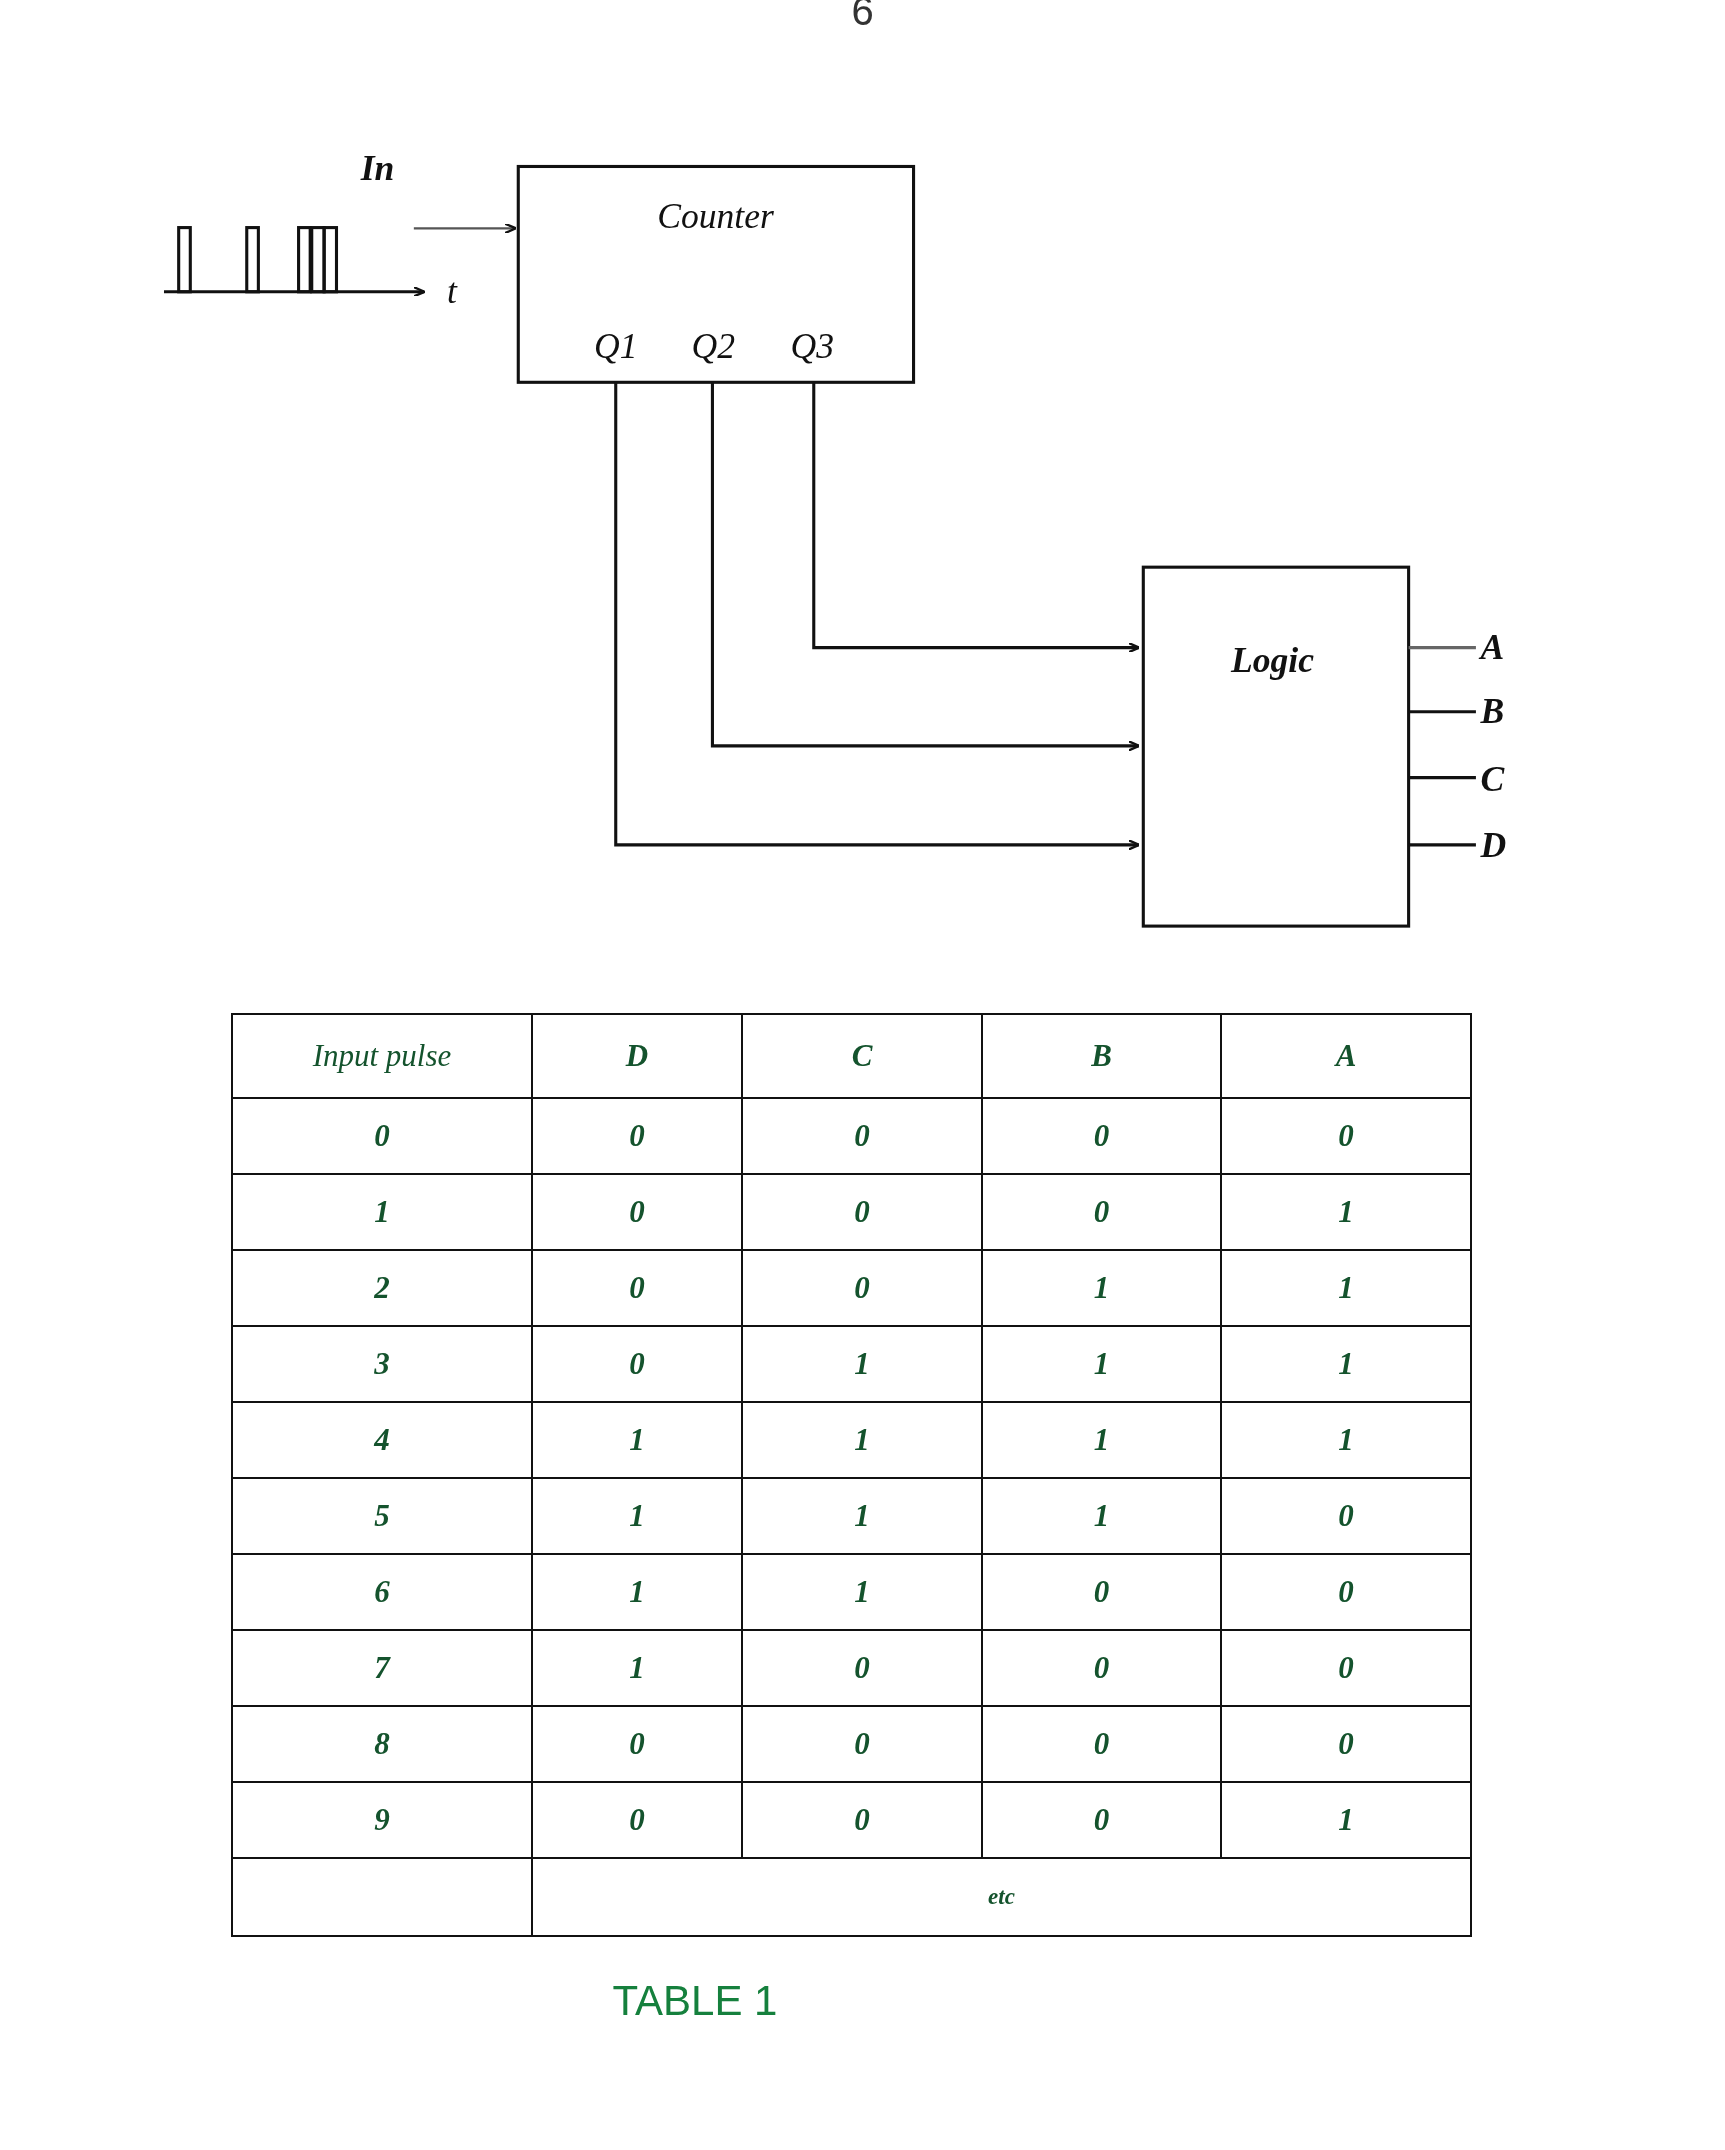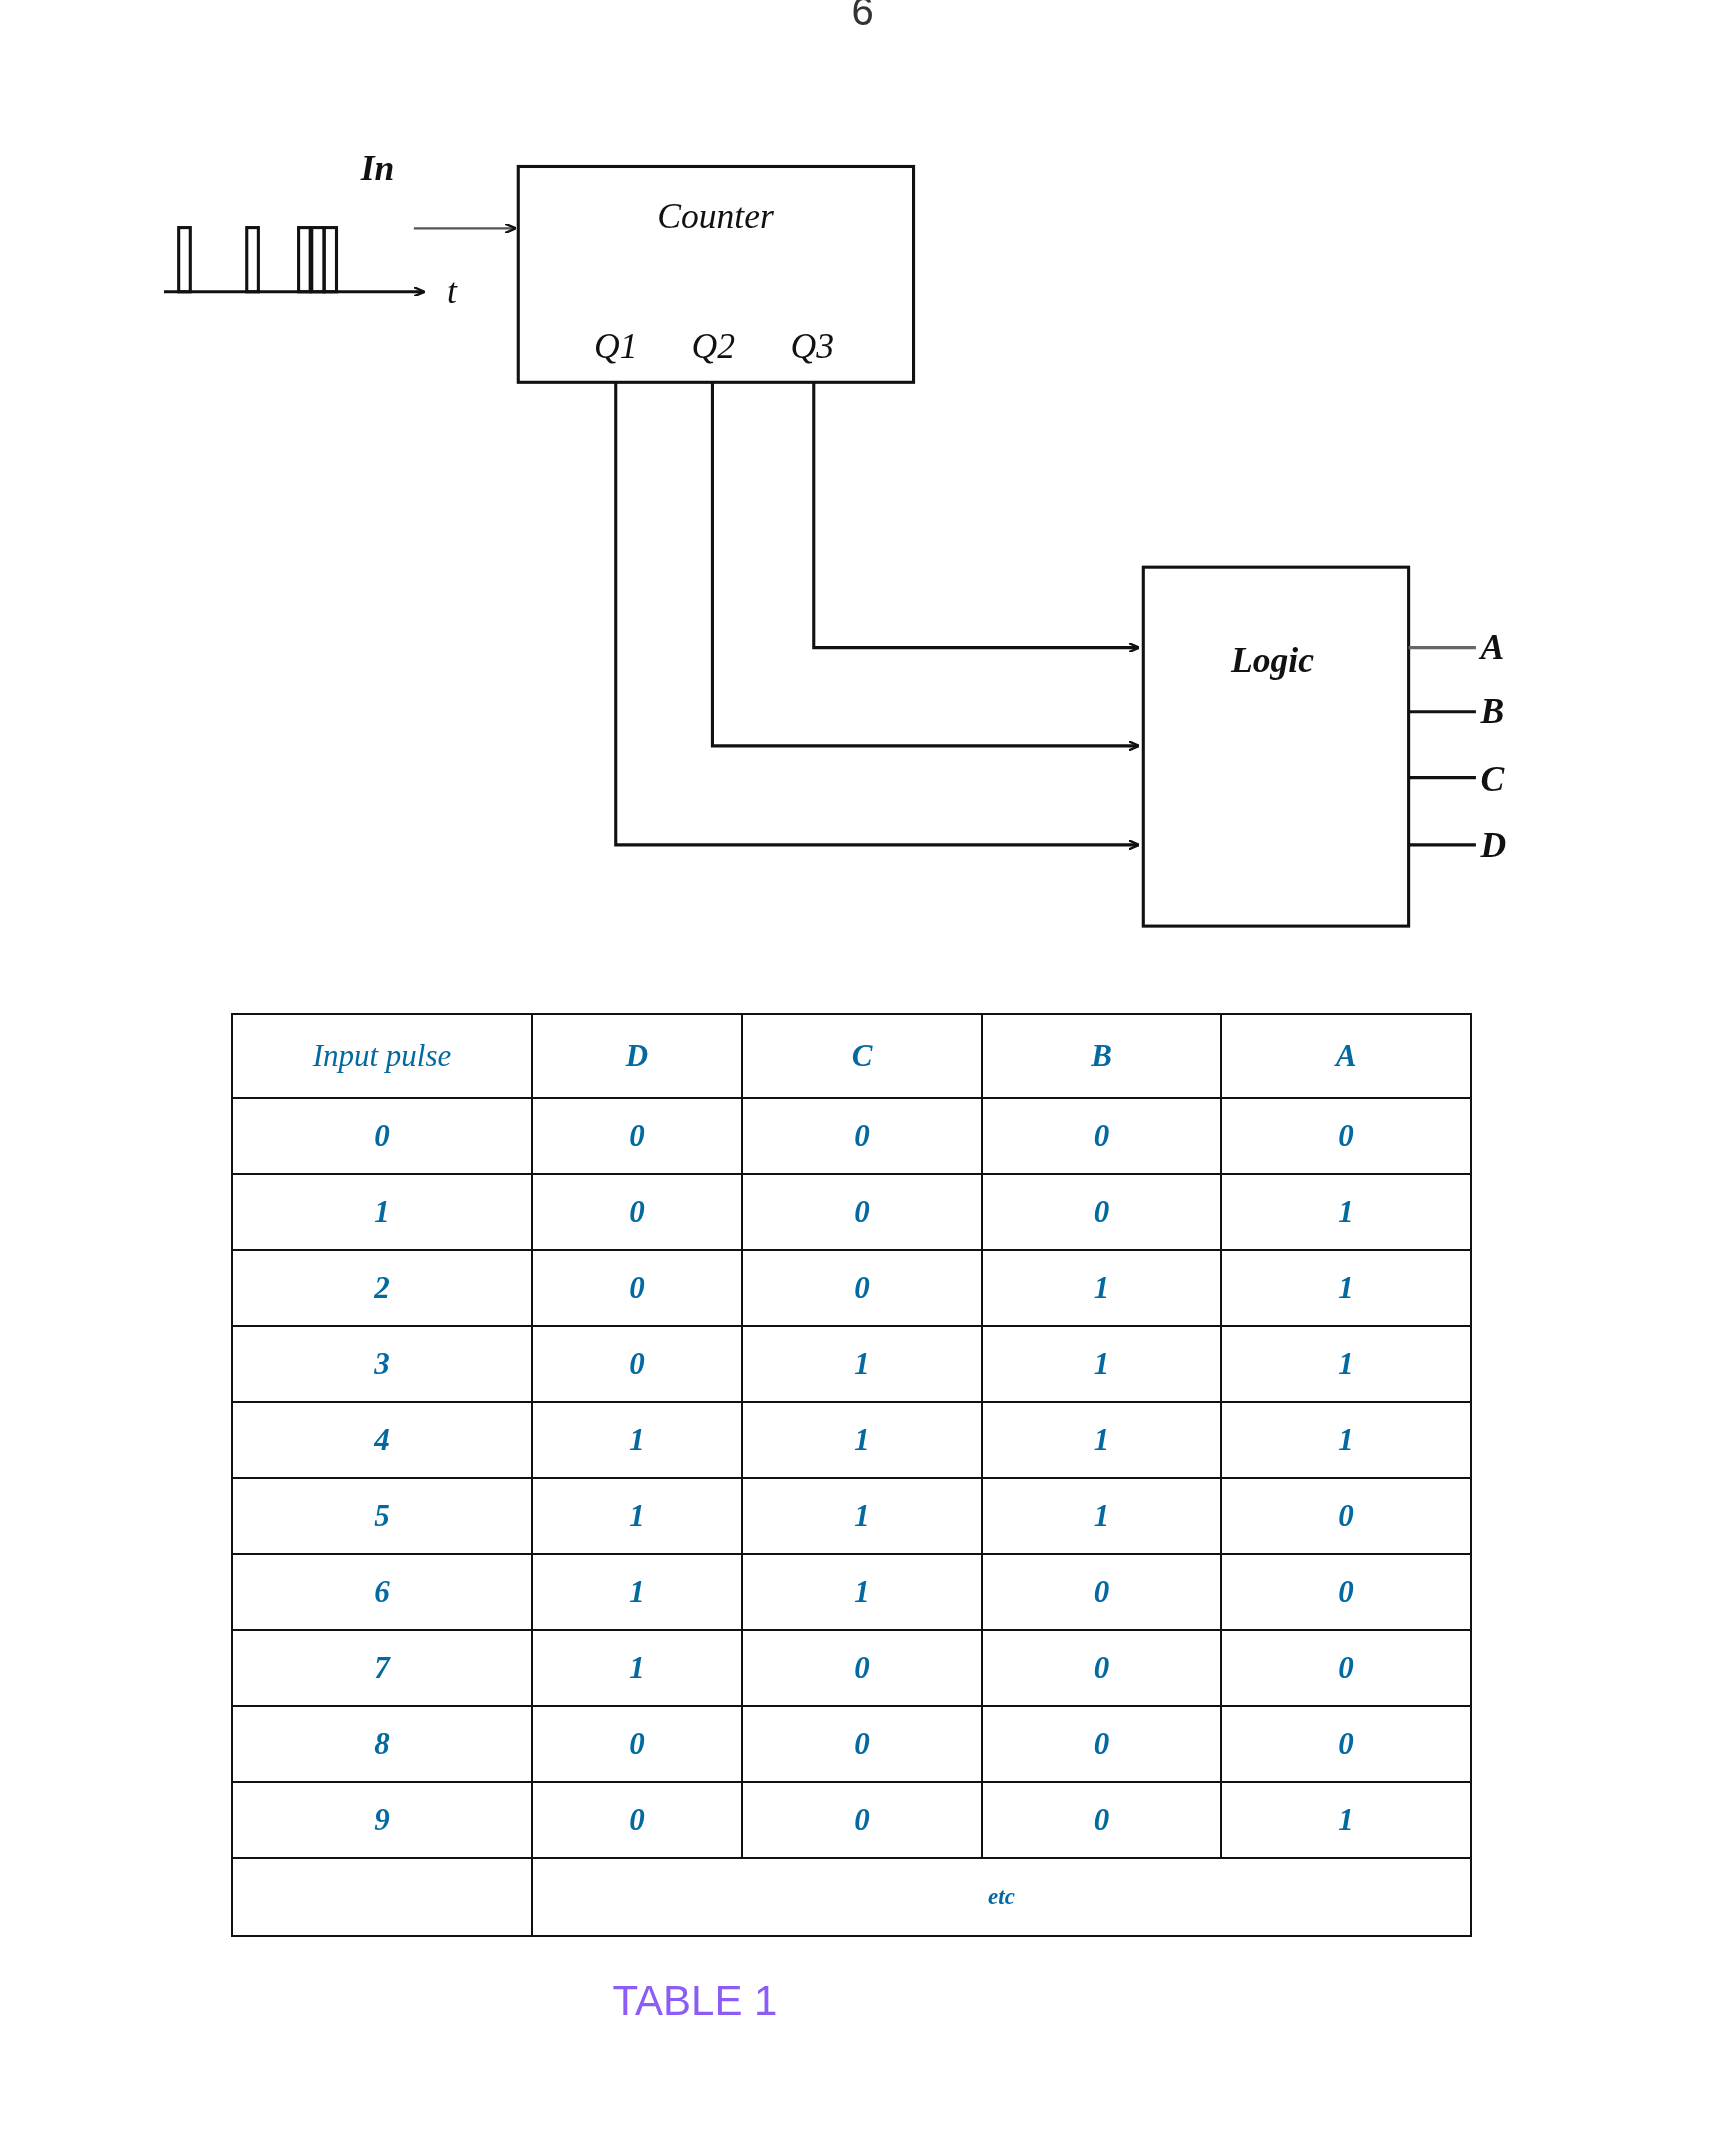--- a/index.html
+++ b/index.html
@@ -7,27 +7,27 @@
          font-family: "Liberation Serif", serif; color: #111; }
   .page-num { position: absolute; left: 0; width: 1725px; top: -10.8px; text-align: center;
               font-family: "Liberation Sans", sans-serif; font-size: 40px; color: #333; }
   svg.diagram { position: absolute; left: 0; top: 0; }
   .dlabel { font-family: "Liberation Serif", serif; font-style: italic; font-size: 46px; fill: #111; }
   .dlabel-bold { font-weight: bold; }
   table.truth { position: absolute; left: 231px; top: 1013px; width: 1239px;
                 border-collapse: collapse; table-layout: fixed; }
   table.truth td, table.truth th { border: 2.3px solid #111; text-align: center; vertical-align: middle;
                 font-family: "Liberation Serif", serif; font-style: italic; font-weight: bold;
-                font-size: 31px; color: #0369a1; padding: 0; }
+                font-size: 31px; color: #14532d; padding: 0; }
   table.truth th { height: 82px; font-weight: normal; }
   table.truth th.col-sig { font-weight: bold; }
   table.truth td { height: 74px; }
   table.truth tr.etc-row td { height: 76px; font-size: 23px; font-weight: bold; }
   .caption { position: absolute; left: 0; width: 1390px; top: 1977px; text-align: center;
-             font-family: "Liberation Sans", sans-serif; font-size: 42px; color: #8b5cf6; }
+             font-family: "Liberation Sans", sans-serif; font-size: 42px; color: #15803d; }
 </style>
 </head>
 <body>
 
 <div class="page-num">6</div>
 
 <svg class="diagram" width="1725" height="975" viewBox="0 0 2230 1260">
   <defs>
     <marker id="arrow" markerWidth="14" markerHeight="12" refX="13" refY="6" orient="auto" markerUnits="userSpaceOnUse">
       <path d="M0,0 L14,6 L0,12" fill="none" stroke="#111" stroke-width="3"></path>

